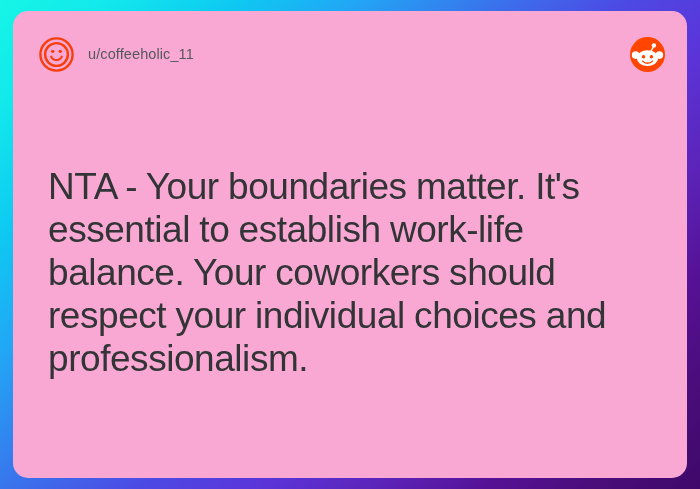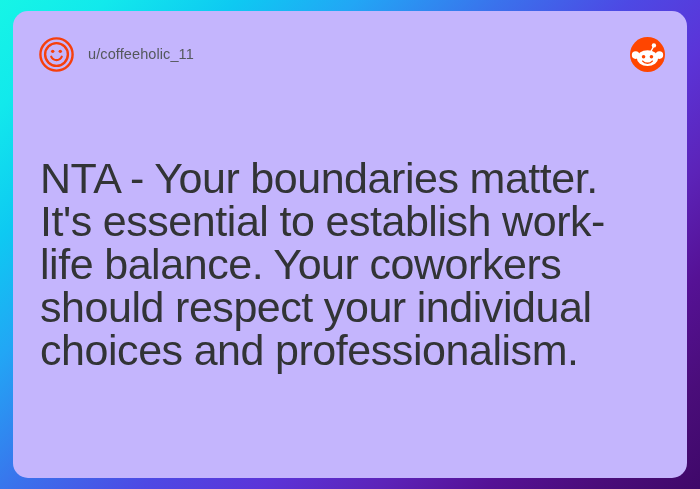--- a/index.html
+++ b/index.html
@@ -40,21 +40,21 @@
         #3f0869 100%);
   }
 
   
   #card {
     position: absolute;
     left: 13px;
     top: 11px;
     width: 674px;
     height: 467px;
-    background: #c4b5fd;
+    background: #f9a8d4;
     border-radius: 15px;
     box-sizing: border-box;
     overflow: hidden;
   }
 
   
   #card-header {
     position: absolute;
     left: 0;
     top: 0;
@@ -101,25 +101,25 @@
   #post-body {
     position: absolute;
     left: 27px;
     right: 30px;
     top: 146px;
   }
 
   #post-text {
     font-family: "Liberation Sans", sans-serif;
     font-weight: 400;
-    font-size: 43px;
+    font-size: 37px;
     line-height: 43px;
     letter-spacing: -0.45px;
     color: #323436;
-    margin: 0;
+    margin: 8px;
     word-spacing: -0.5px;
   }
 </style>
 </head>
 <body>
 
 <div id="stage">
 
   <div id="gradient-bg"></div>
 

